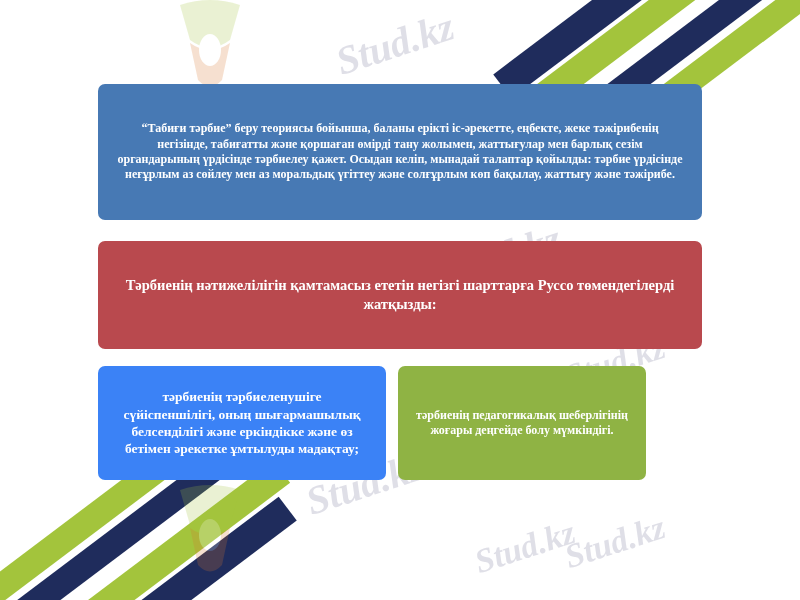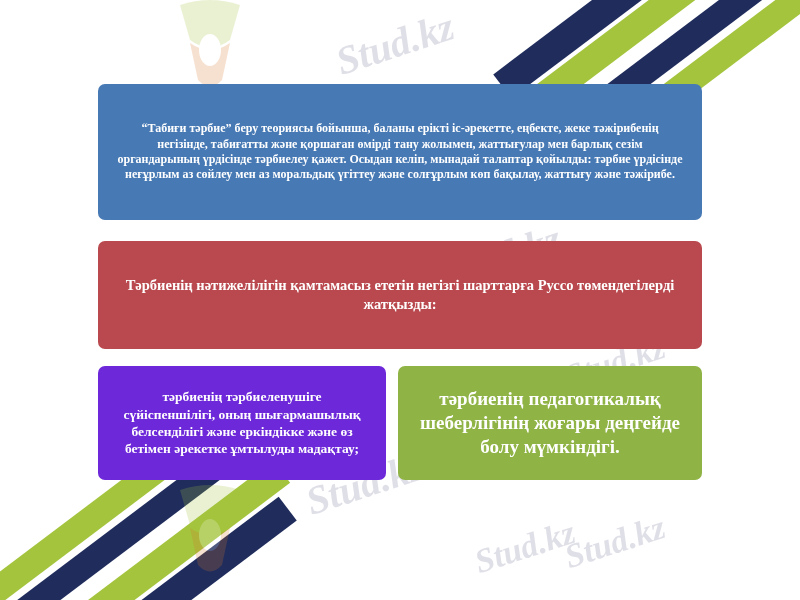--- a/index.html
+++ b/index.html
@@ -161,31 +161,31 @@
     height: 108px;
     background: #b9494e;
     font-size: 14.5px;
     margin-top: 11px;
   }
   .box-green-left {
     left: 98px;
     top: 366px;
     width: 288px;
     height: 114px;
-    background: #6d28d9;
+    background: #3b82f6;
     font-size: 13.5px;
     text-align: center;
   }
   .box-green-right {
     left: 398px;
     top: 366px;
-    width: 304px;
+    width: 248px;
     height: 114px;
     background: #8fb344;
-    font-size: 19px;
+    font-size: 12px;
   }
   .box p {
     margin: 0;
   }
 </style>
 </head>
 <body>
 
 <div class="slide">
 

